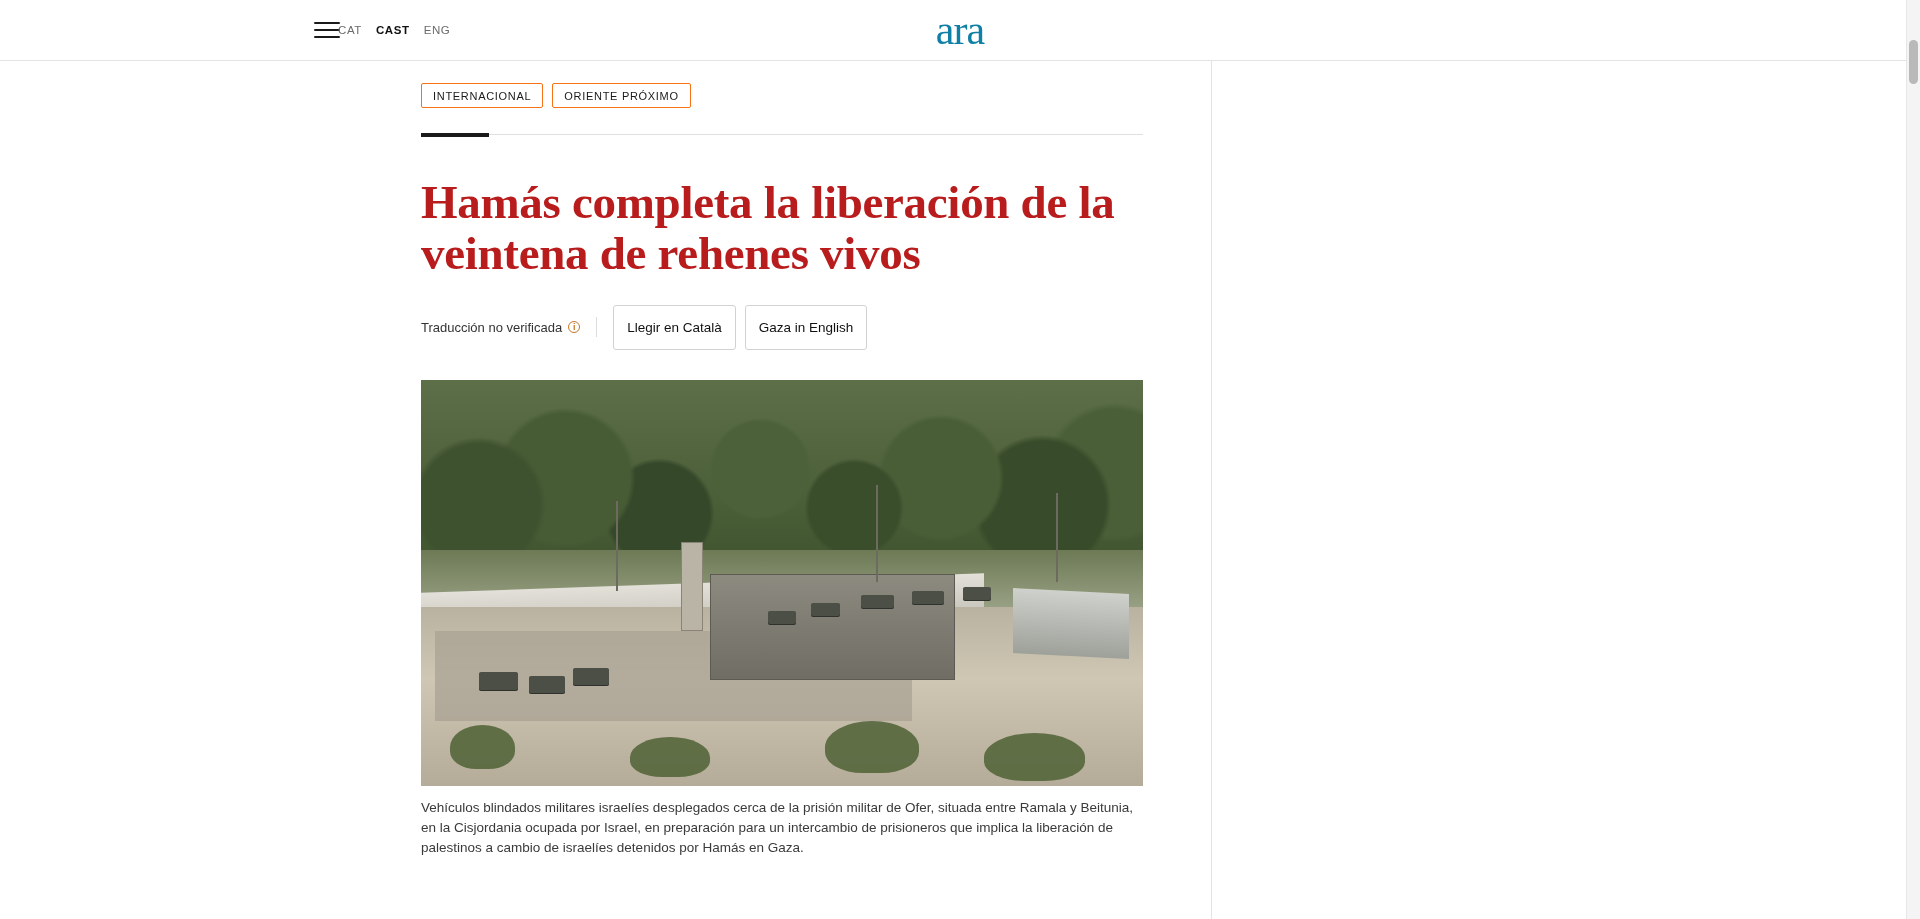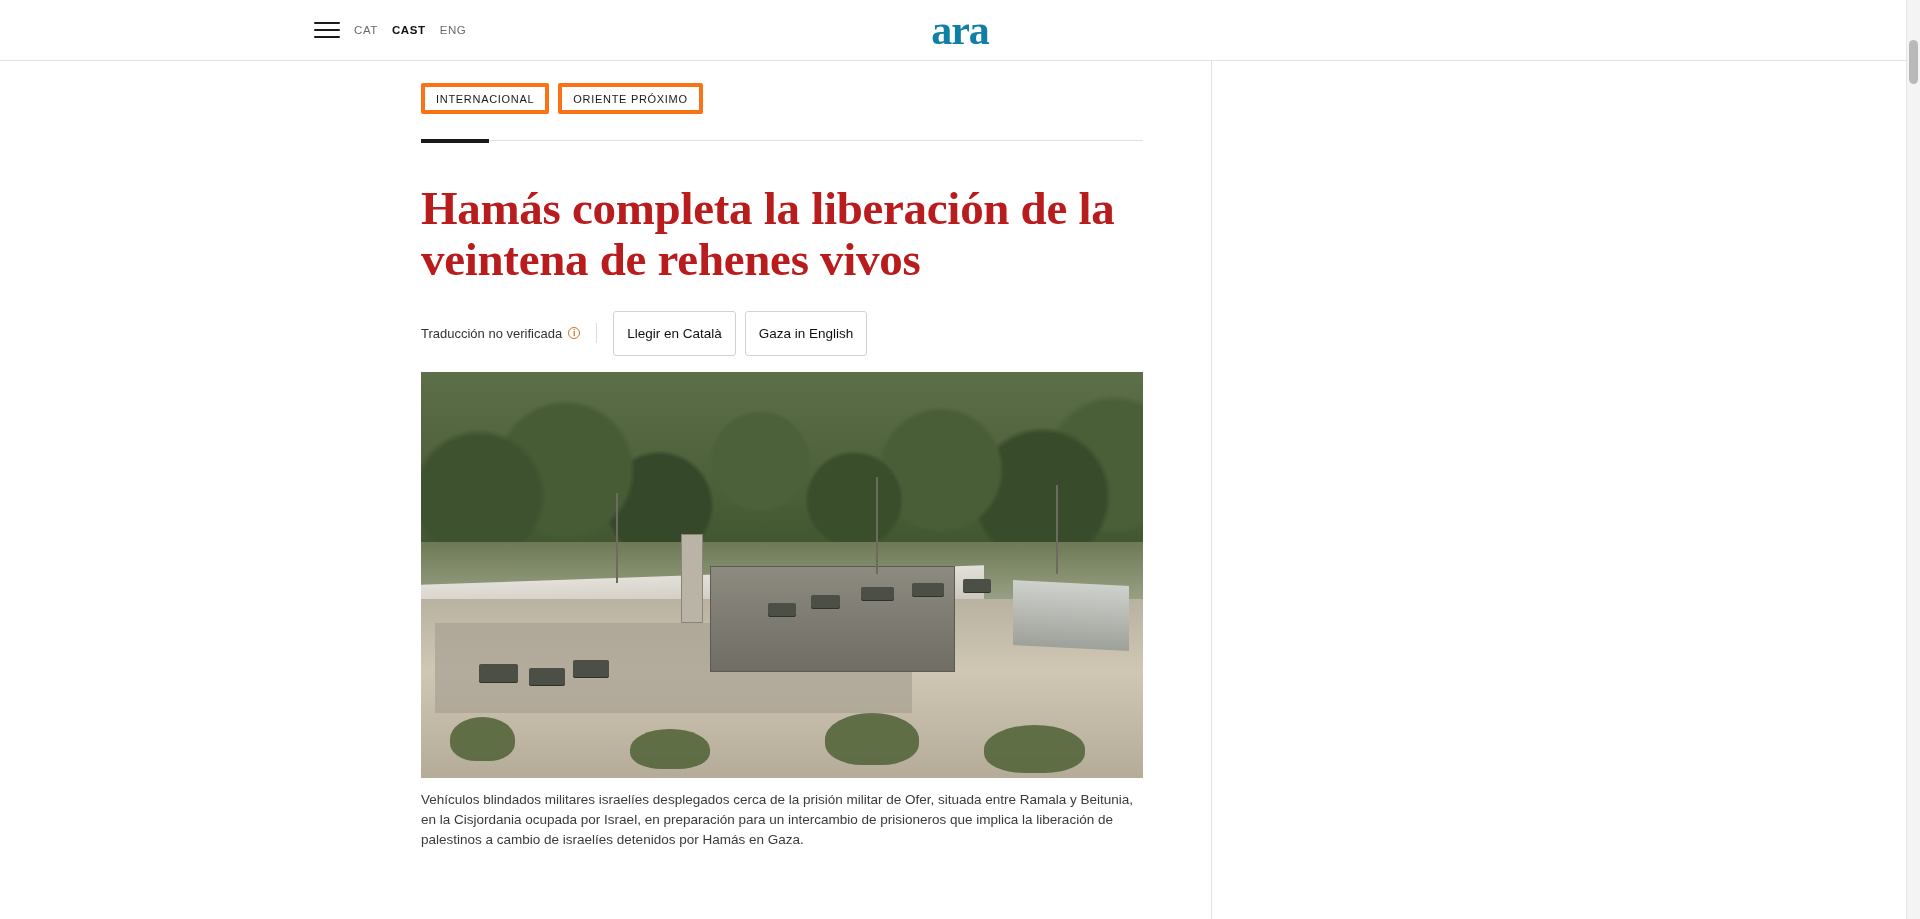--- a/index.html
+++ b/index.html
@@ -34,40 +34,40 @@
   }
   .hamburger span {
     display: block;
     height: 2px;
     width: 100%;
     background: #1a1a1a;
     border-radius: 1px;
   }
   .lang-switch {
     position: absolute;
-    left: 354px;
+    left: 338px;
     top: 50%;
     transform: translateY(-50%);
     display: flex;
     align-items: center;
     gap: 14px;
     font-size: 11.5px;
     letter-spacing: 0.6px;
     color: #6b6b6b;
   }
   .lang-switch .lang { cursor: pointer; }
   .lang-switch .lang.active { color: #111; font-weight: bold; }
   .logo {
     position: absolute;
     left: 50%;
     top: 50%;
     transform: translate(-50%, -50%);
     font-family: "Liberation Serif", serif;
     font-size: 42px;
-    font-weight: bold;
+    font-weight: normal;
     color: #0f7fa5;
     letter-spacing: -1px;
     line-height: 1;
     cursor: pointer;
   }
   .header-right {
     position: absolute;
     right: 0;
     top: 0;
     height: 61px;
@@ -122,21 +122,21 @@
     padding-top: 22px;
   }
 
   
   .kickers {
     display: flex;
     gap: 9px;
     margin-bottom: 26px;
   }
   .kicker {
-    border: 4px solid #f97316;
+    border: 1px solid #f97316;
     border-radius: 2px;
     font-size: 11px;
     letter-spacing: 0.7px;
     color: #1a1a1a;
     padding: 6px 11px 5px;
     background: #fff;
     cursor: pointer;
     white-space: nowrap;
   }
   .rule-wrap {
@@ -169,21 +169,21 @@
     color: #222;
     margin: 0 0 34px 0;
     max-width: 660px;
   }
 
   
   .trans-bar {
     display: flex;
     align-items: center;
     gap: 0;
-    margin-bottom: 16px;
+    margin-bottom: 30px;
   }
   .trans-note {
     font-size: 13px;
     color: #333;
     display: flex;
     align-items: center;
     gap: 6px;
   }
   .info-icon {
     display: inline-block;

